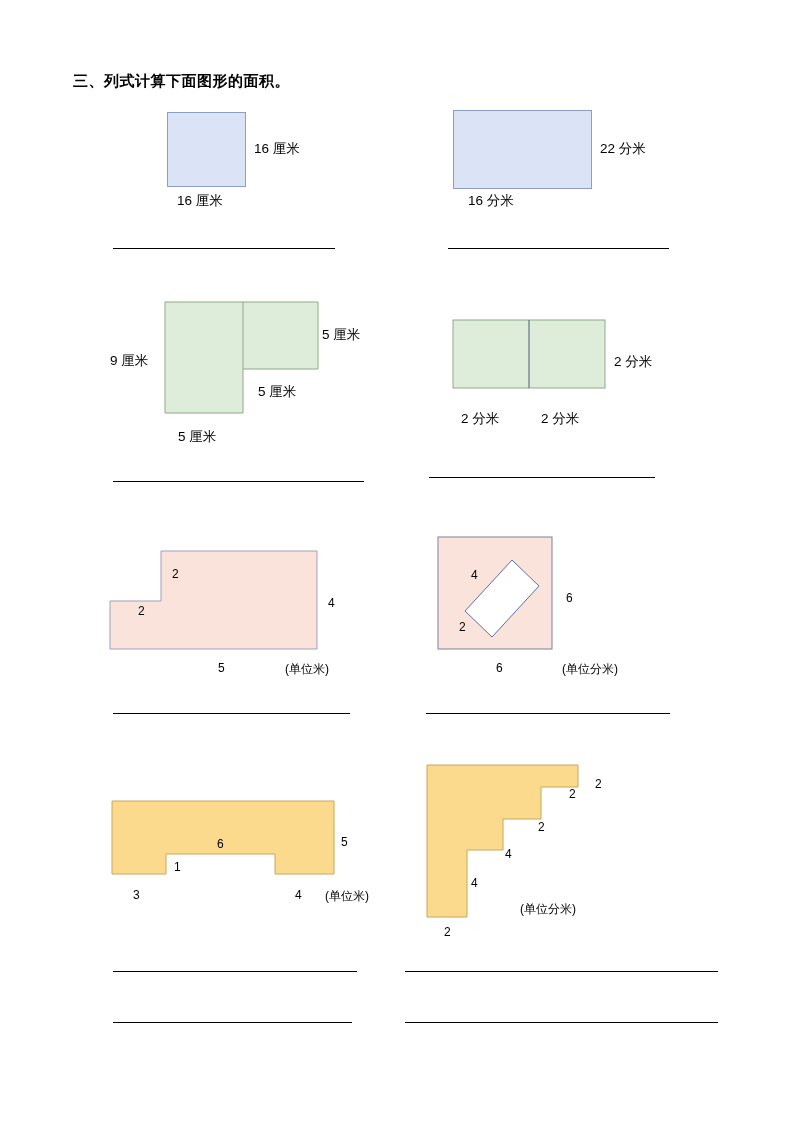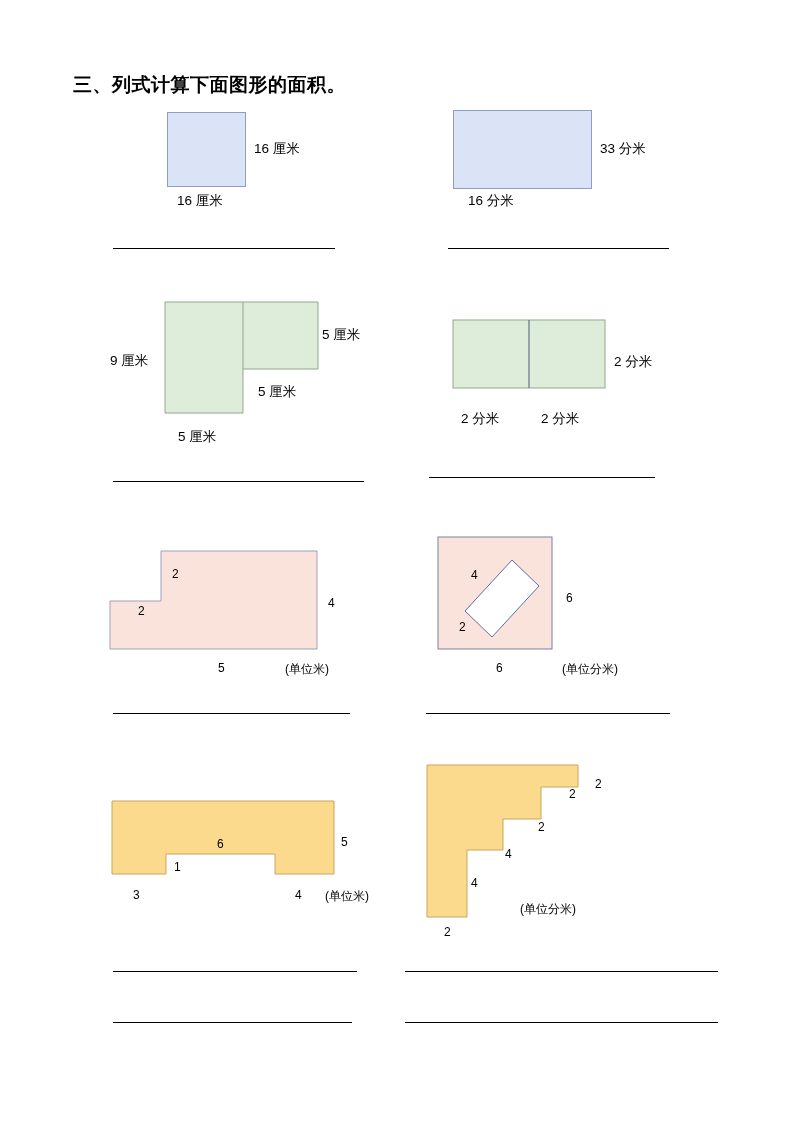--- a/index.html
+++ b/index.html
@@ -17,21 +17,21 @@
   }
   .page {
     position: relative;
     width: 793px;
     height: 1122px;
   }
   .heading {
     position: absolute;
     left: 73px;
     top: 72px;
-    font-size: 19px;
+    font-size: 15px;
     font-weight: bold;
     letter-spacing: 0.5px;
   }
   .lbl {
     position: absolute;
     font-size: 13.5px;
     white-space: nowrap;
     color: #000;
   }
   .lbl-sm {
@@ -64,21 +64,21 @@
 <div class="page">
 
   <div class="heading">三、列式计算下面图形的面积。</div>
 
   <div class="shape blue-fill" style="left:167px; top:112px; width:79px; height:75px;"></div>
   <div class="lbl" style="left:254px; top:140px;">16 厘米</div>
   <div class="lbl" style="left:177px; top:192px;">16 厘米</div>
   <div class="rule" style="left:113px; top:248px; width:222px;"></div>
 
   <div class="shape blue-fill" style="left:453px; top:110px; width:139px; height:79px;"></div>
-  <div class="lbl" style="left:600px; top:140px;">33 分米</div>
+  <div class="lbl" style="left:600px; top:140px;">22 分米</div>
   <div class="lbl" style="left:468px; top:192px;">16 分米</div>
   <div class="rule" style="left:448px; top:248px; width:221px;"></div>
 
   <svg width="170" height="130" style="left:165px; top:302px;">
     <polygon points="0,0 153,0 153,67 78,67 78,111 0,111" fill="#deedda" stroke="#8ea98a" stroke-width="1"></polygon>
     <line x1="78" y1="0" x2="78" y2="67" stroke="#8ea98a" stroke-width="1"></line>
   </svg>
   <div class="lbl" style="left:110px; top:352px;">9 厘米</div>
   <div class="lbl" style="left:322px; top:326px;">5 厘米</div>
   <div class="lbl" style="left:258px; top:383px;">5 厘米</div>

